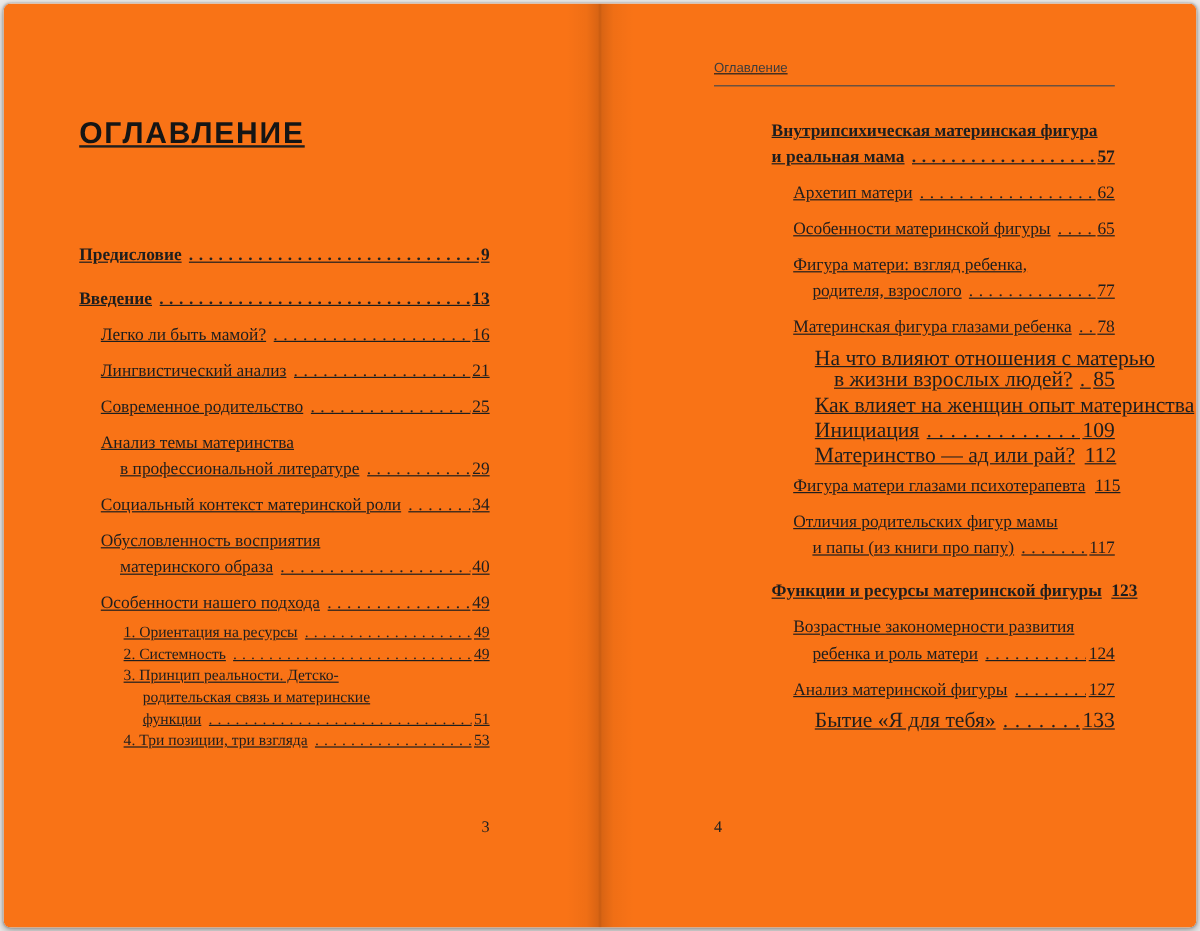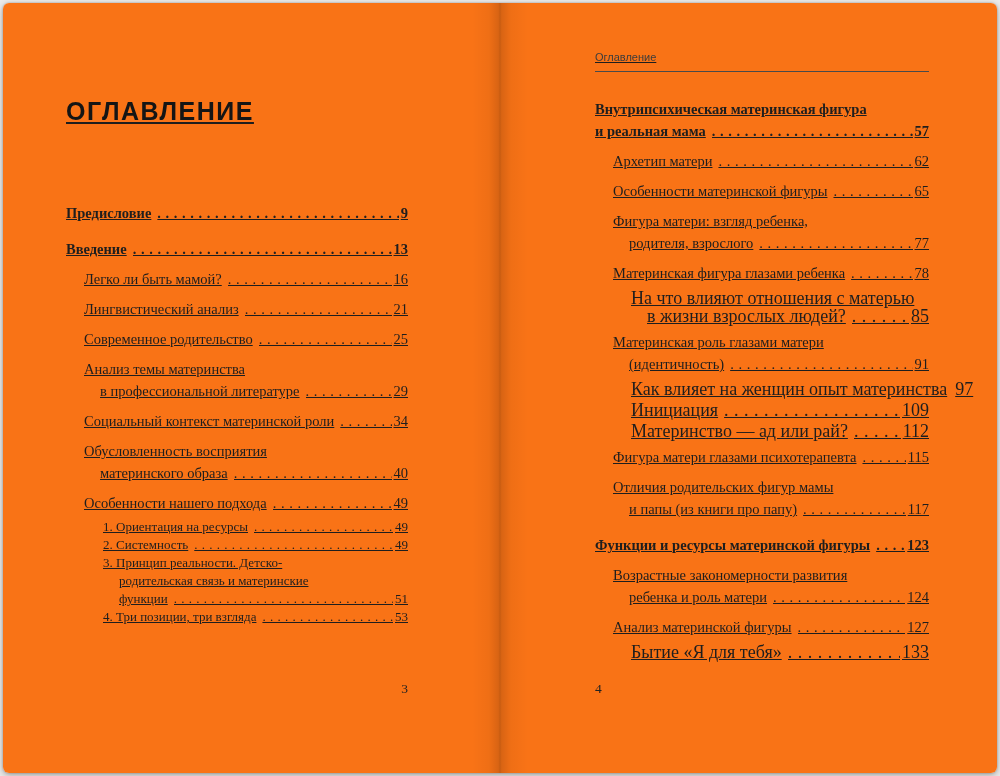--- a/index.html
+++ b/index.html
@@ -34,21 +34,21 @@
     font-family: "Liberation Sans", "DejaVu Sans", sans-serif;
     font-size: 25px; font-weight: 600; letter-spacing: 1.5px;
     color: #151515; margin: 48px 0 76px 0;
   }
   .running-head {
     font-family: "Liberation Sans", "DejaVu Sans", sans-serif;
     font-size: 11px; color: #3c3c3c;
     padding-bottom: 8px; border-bottom: 1px solid #4a4a4a;
   }
   .toc { font-size: 14.5px; }
-  .page-right .toc { margin-top: 26px; }
+  .page-right .toc { margin-top: 26px; margin-left: 48px; }
   .entry { margin-bottom: 8px; }
   .entry.b { font-weight: bold; margin-top: 14px; }
   .toc > .entry:first-child { margin-top: 0; }
   .entry.l1  { padding-left: 18px; }
   .entry.num { padding-left: 37px; font-size: 13px; margin: -4px 0 4px; }
   .entry.sub { padding-left: 36px; font-size: 18px; margin: -3px 0 6px; }
   .row { display: flex; align-items: baseline; line-height: 22px; }
   .num .row, .sub .row { line-height: 18px; }
   .row.cont { padding-left: 16px; }
   .b .row.cont { padding-left: 0; justify-content: flex-end; }
@@ -249,30 +249,20 @@
         <div class="row">
             <span class="lbl">На что влияют отношения с матерью</span>
           </div>
         <div class="row cont">
             <span class="lbl">в жизни взрослых людей?</span>
             <span class="leader"></span>
             <span class="pg">85</span>
           </div>
       </div>
 
-      <div class="entry l1">
-        <div class="row">
-            <span class="lbl">Материнская роль глазами матери</span>
-          </div>
-        <div class="row cont">
-            <span class="lbl">(идентичность)</span>
-            <span class="leader"></span>
-            <span class="pg">91</span>
-          </div>
-      </div>
 
       <div class="entry sub">
           <div class="row">
             <span class="lbl">Как влияет на женщин опыт материнства</span>
             <span class="leader"></span>
             <span class="pg">97</span>
           </div>
         </div>
 
       <div class="entry sub">

